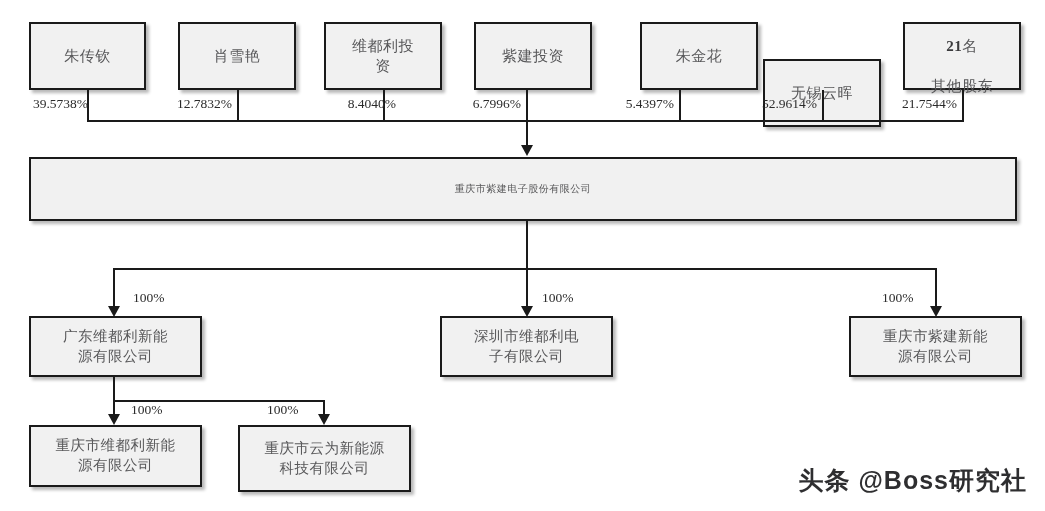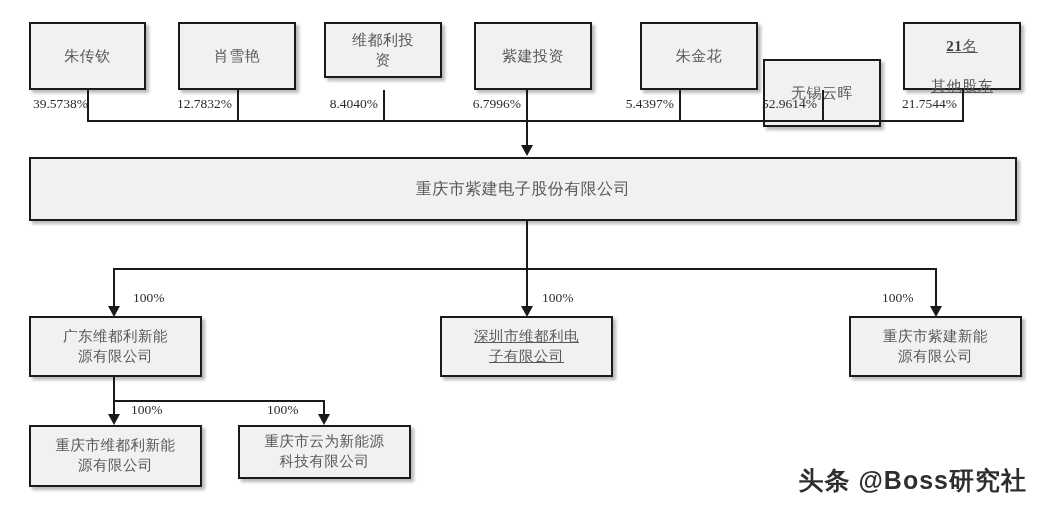--- a/index.html
+++ b/index.html
@@ -27,21 +27,21 @@
     justify-content: center;
     text-align: center;
     color: #58585a;
     font-size: 15px;
     line-height: 1.35;
     letter-spacing: 0.5px;
     padding: 2px 4px;
     white-space: pre-line;
   }
   .node.main {
-    font-size: 16px;
+    font-size: 10px;
   }
   .node.sub {
     font-size: 14.5px;
   }
   .node .bold-num {
     font-weight: bold;
     color: #3a3a3c;
   }
   
   .vline {
@@ -89,49 +89,49 @@
 </style>
 </head>
 <body>
 
 <div id="canvas">
 
   <div class="node" style="left:29px; top:22px; width:117px; height:68px;">朱传钦</div>
 
   <div class="node" style="left:178px; top:22px; width:118px; height:68px;">肖雪艳</div>
 
-  <div class="node" style="left:324px; top:22px; width:118px; height:56px;">维都利投
+  <div class="node" style="left:324px; top:22px; width:118px; height:68px;">维都利投
 资</div>
 
   <div class="node" style="left:474px; top:22px; width:118px; height:68px;">紫建投资</div>
 
   <div class="node" style="left:620px; top:22px; width:118px; height:68px;margin-left:20px;">朱金花</div>
 
   <div class="node" style="left:763px; top:22px; width:118px; height:68px;margin-top:37px;">无锡云晖</div>
 
-  <div class="node" style="left:903px; top:22px; width:118px; height:68px;text-decoration:underline;">
+  <div class="node" style="left:903px; top:22px; width:118px; height:68px;">
     <span style="display:block;">
       <span class="bold-num">21</span><span>名</span><br>
       <span>其他股东</span>
     </span>
   </div>
 
   <div class="vline" style="left:87px; top:90px; height:31px;"></div>
   <div class="vline" style="left:237px; top:90px; height:31px;"></div>
   <div class="vline" style="left:383px; top:90px; height:31px;"></div>
   <div class="vline" style="left:526px; top:90px; height:31px;"></div>
   <div class="vline" style="left:679px; top:90px; height:31px;"></div>
   <div class="vline" style="left:822px; top:90px; height:31px;"></div>
   <div class="vline" style="left:962px; top:90px; height:31px;"></div>
 
   <div class="hline" style="left:87px; top:120px; width:877px;"></div>
 
   <div class="edge-label right-aligned" style="left:16px; top:96px; width:72px;">39.5738%</div>
   <div class="edge-label right-aligned" style="left:160px; top:96px; width:72px;">12.7832%</div>
-  <div class="edge-label right-aligned" style="left:312px; top:96px; width:66px;">8.4040%</div>
+  <div class="edge-label right-aligned" style="left:330px; top:96px; width:66px;">8.4040%</div>
   <div class="edge-label right-aligned" style="left:455px; top:96px; width:66px;">6.7996%</div>
   <div class="edge-label right-aligned" style="left:608px; top:96px; width:66px;">5.4397%</div>
   <div class="edge-label right-aligned" style="left:751px; top:96px; width:66px;">52.9614%</div>
   <div class="edge-label right-aligned" style="left:885px; top:96px; width:72px;">21.7544%</div>
 
   <div class="vline" style="left:526px; top:120px; height:26px;"></div>
   <div class="arrowhead" style="left:521px; top:145px;"></div>
 
   <div class="node main" style="left:29px; top:157px; width:988px; height:64px;">重庆市紫建电子股份有限公司</div>
 
@@ -147,39 +147,39 @@
   <div class="vline" style="left:935px; top:268px; height:42px;"></div>
   <div class="arrowhead" style="left:930px; top:306px;"></div>
 
   <div class="edge-label" style="left:133px; top:290px;">100%</div>
   <div class="edge-label" style="left:542px; top:290px;">100%</div>
   <div class="edge-label" style="left:882px; top:290px;">100%</div>
 
   <div class="node sub" style="left:29px; top:316px; width:173px; height:61px;">广东维都利新能
 源有限公司</div>
 
-  <div class="node sub" style="left:440px; top:316px; width:173px; height:61px;text-decoration:underline;">深圳市维都利电
+  <div class="node sub" style="left:440px; top:316px; width:173px; height:61px;">深圳市维都利电
 子有限公司</div>
 
   <div class="node sub" style="left:849px; top:316px; width:173px; height:61px;">重庆市紫建新能
 源有限公司</div>
 
   <div class="vline" style="left:113px; top:377px; height:24px;"></div>
   <div class="hline" style="left:113px; top:400px; width:211px;"></div>
 
   <div class="vline" style="left:113px; top:400px; height:18px;"></div>
   <div class="arrowhead" style="left:108px; top:414px;"></div>
 
   <div class="vline" style="left:323px; top:400px; height:18px;"></div>
   <div class="arrowhead" style="left:318px; top:414px;"></div>
 
   <div class="edge-label" style="left:131px; top:402px;">100%</div>
   <div class="edge-label" style="left:267px; top:402px;">100%</div>
 
   <div class="node sub" style="left:29px; top:425px; width:173px; height:62px;">重庆市维都利新能
 源有限公司</div>
 
-  <div class="node sub" style="left:238px; top:425px; width:173px; height:54px;">重庆市云为新能源
+  <div class="node sub" style="left:238px; top:425px; width:173px; height:67px;">重庆市云为新能源
 科技有限公司</div>
 
   <div id="watermark">头条 @Boss研究社</div>
 
 </div>
 
 </body></html>

